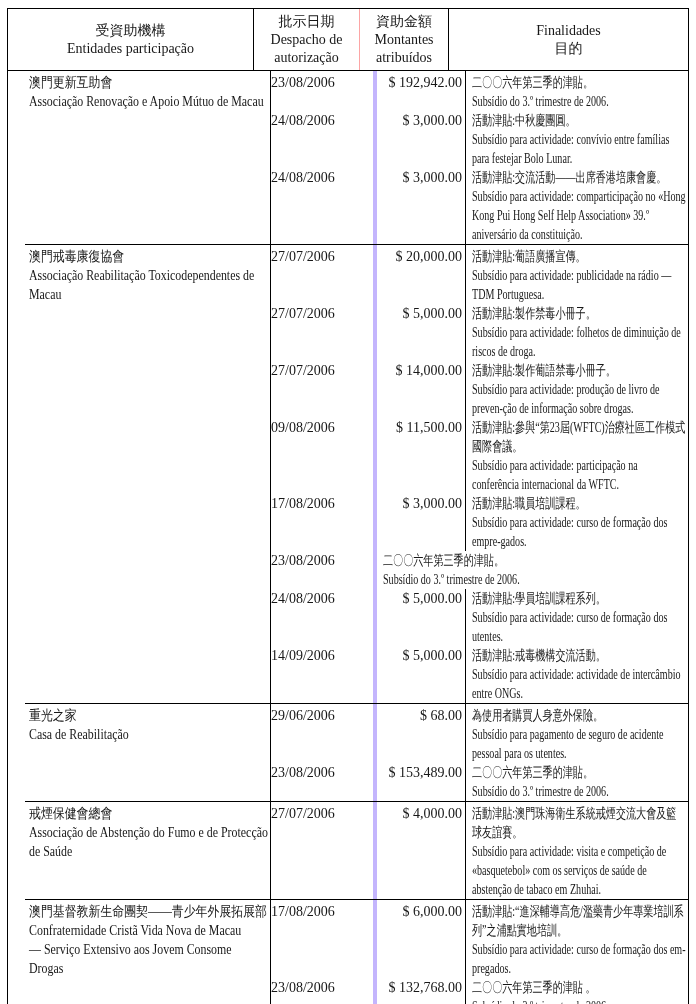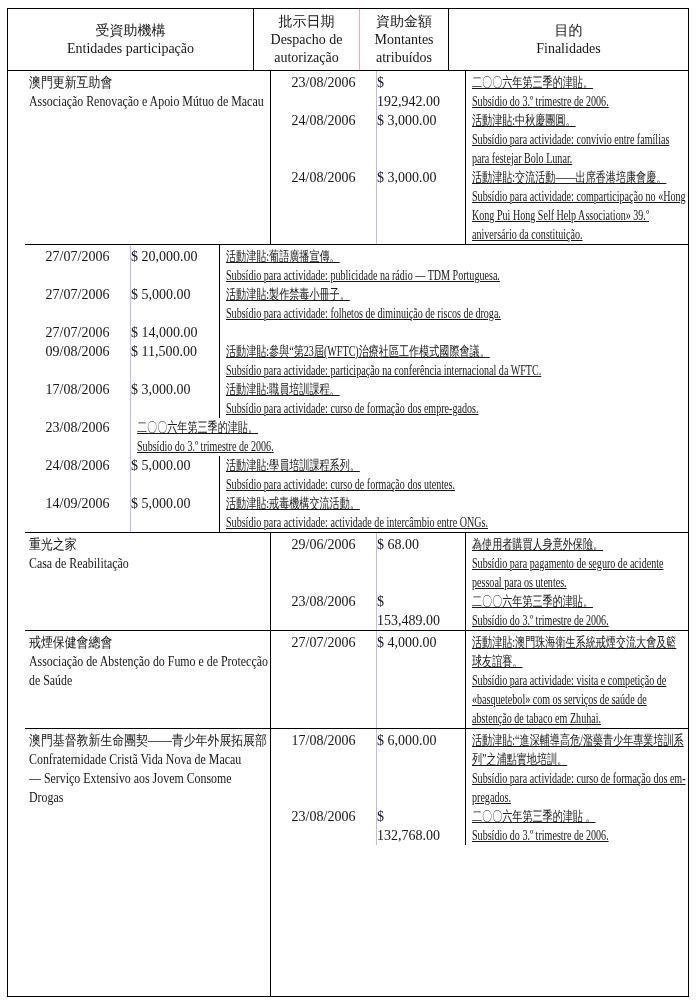--- a/index.html
+++ b/index.html
@@ -21,23 +21,23 @@
   .hc3{width:89px;border-right:1px solid #000;justify-content:center;}
   .hc4{flex:1;}
   
   .block{display:flex;flex:0 0 auto;margin-left:17px;}
   .block + .block{border-top:1px solid #000;}
   .block:last-child{flex:1 0 auto;}
   .entity{width:246px;border-right:1px solid #000;padding:2px 2px 0 4px;overflow:hidden;}
   .entries{flex:1;display:flex;flex-direction:column;}
   .entry{display:flex;}
   .entry:first-child .date,.entry:first-child .amount,.entry:first-child .purpose{padding-top:2px;}
-  .date{width:106px;border-right:1px solid #c4b5fd;text-align:center;line-height:19px;flex:0 0 auto;}
-  .amount{width:89px;border-right:1px solid #000;text-align:left;padding-right:19px;line-height:19px;flex:0 0 auto;}
-  .purpose{flex:1;padding-left:6px;padding-right:2px;overflow:hidden;text-decoration:underline;}
+  .date{width:106px;border-right:4px solid #c4b5fd;line-height:19px;flex:0 0 auto;}
+  .amount{width:89px;border-right:1px solid #000;text-align:right;padding-right:3px;line-height:19px;flex:0 0 auto;}
+  .purpose{flex:1;padding-left:6px;padding-right:2px;overflow:hidden;}
   .line{line-height:19px;}
   
   .sq{display:block;width:139%;transform:scaleX(0.72);transform-origin:0 0;}
   .sq85{display:block;width:118%;transform:scaleX(0.85);transform-origin:0 0;}
 </style>
 </head>
 <body>
 
 <div id="tbl">
 
@@ -50,22 +50,22 @@
       <div class="hl">批示日期</div>
       <div class="hl">Despacho de</div>
       <div class="hl">autorização</div>
     </div>
     <div class="hc hc3">
       <div class="hl">資助金額</div>
       <div class="hl">Montantes</div>
       <div class="hl">atribuídos</div>
     </div>
     <div class="hc hc4">
+      <div class="hl">Finalidades</div>
       <div class="hl">目的</div>
-      <div class="hl">Finalidades</div>
     </div>
   </div>
 
   <div class="block">
     <div class="entity">
       <div class="line sq85">澳門更新互助會</div>
       <div class="line sq85">Associação Renovação e Apoio Mútuo de Macau</div>
     </div>
     <div class="entries">
       <div class="entry">
@@ -89,40 +89,48 @@
         <div class="amount">$ 3,000.00</div>
         <div class="purpose">
           <div class="line sq">活動津貼:交流活動——出席香港培康會慶。</div>
           <div class="line sq">Subsídio para actividade: comparticipação no «Hong Kong Pui Hong Self Help Association» 39.º aniversário da constituição.</div>
         </div>
       </div>
     </div>
   </div>
 
   <div class="block">
+    <div class="entity">
+      <div class="line sq85">澳門戒毒康復協會</div>
+      <div class="line sq85">Associação Reabilitação Toxicodependentes de Macau</div>
+    </div>
     <div class="entries">
       <div class="entry">
         <div class="date">27/07/2006</div>
         <div class="amount">$ 20,000.00</div>
         <div class="purpose">
           <div class="line sq">活動津貼:葡語廣播宣傳。</div>
           <div class="line sq">Subsídio para actividade: publicidade na rádio — TDM Portuguesa.</div>
         </div>
       </div>
       <div class="entry">
         <div class="date">27/07/2006</div>
         <div class="amount">$ 5,000.00</div>
         <div class="purpose">
           <div class="line sq">活動津貼:製作禁毒小冊子。</div>
           <div class="line sq">Subsídio para actividade: folhetos de diminuição de riscos de droga.</div>
         </div>
       </div>
       <div class="entry">
         <div class="date">27/07/2006</div>
         <div class="amount">$ 14,000.00</div>
+        <div class="purpose">
+          <div class="line sq">活動津貼:製作葡語禁毒小冊子。</div>
+          <div class="line sq">Subsídio para actividade: produção de livro de preven-ção de informação sobre drogas.</div>
+        </div>
       </div>
       <div class="entry">
         <div class="date">09/08/2006</div>
         <div class="amount">$ 11,500.00</div>
         <div class="purpose">
           <div class="line sq">活動津貼:參與“第23屆(WFTC)治療社區工作模式國際會議。</div>
           <div class="line sq">Subsídio para actividade: participação na conferência internacional da WFTC.</div>
         </div>
       </div>
       <div class="entry">

